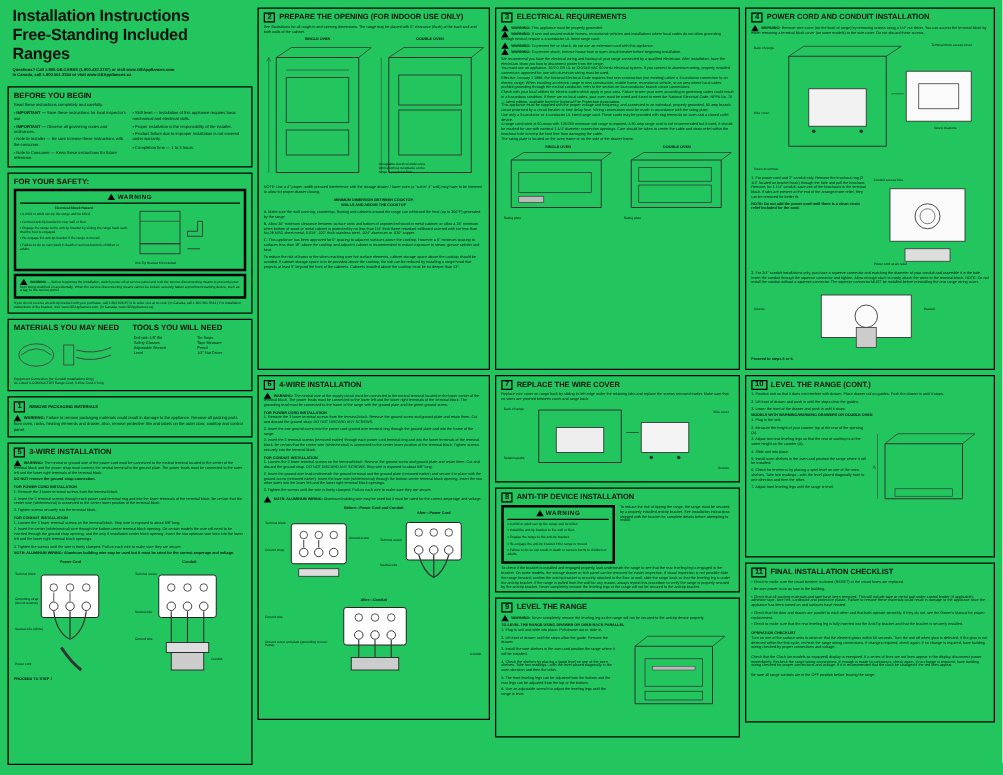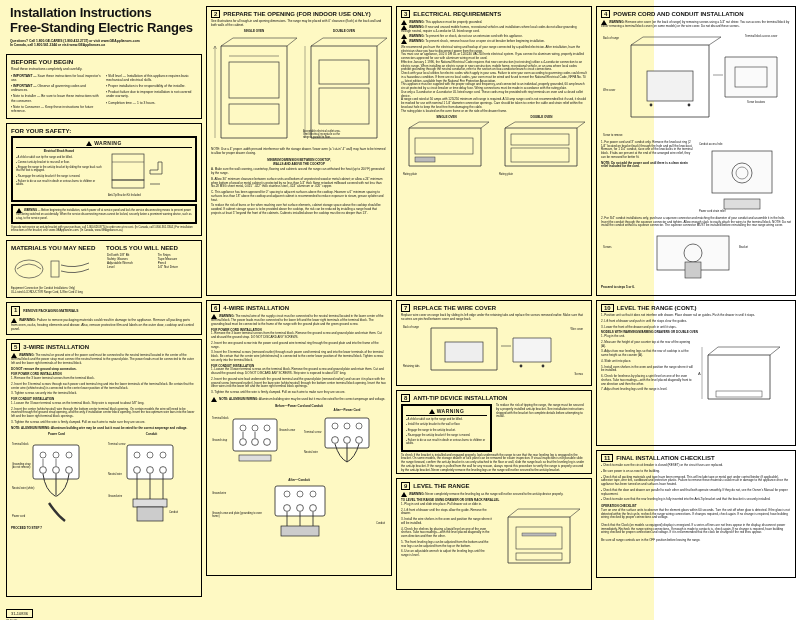--- a/index.html
+++ b/index.html
@@ -1,17 +1,17 @@
 <!DOCTYPE html>
 <html><head>
 <meta charset="utf-8">
 <style>
   html,body{margin:0;padding:0;background:#fff;}
   body{width:802px;height:620px;overflow:hidden;font-family:"Liberation Sans",sans-serif;color:#111;}
-  .page{position:relative;width:654px;height:620px;background:#fef9c3;}
+  .page{position:relative;width:802px;height:620px;background:#22c55e;}
 
   
   .col{position:absolute;top:0;}
   .c1{left:6px;width:196px;}
   .c2{left:206px;width:186px;}
   .c3{left:396px;width:196px;}
   .c4{left:596px;width:200px;}
 
   .box{border:1px solid #000;box-sizing:border-box;margin-bottom:4px;padding:3px 4px;}
   .box.nb{border:none;}
@@ -38,21 +38,21 @@
 </style>
 </head>
 <body>
 
 <div class="page">
 
   <div class="col c1">
 
     <div class="box nb" style="padding-top:6px;">
       <h1>Installation    Instructions</h1>
-      <h1>Free-Standing Electric Ranges</h1>
+      <h1>Free-Standing Included Ranges</h1>
       <div class="tiny" style="margin-top:3px;"><b>Questions? Call 1.800.GE.CARES (1.800.432.2737) or visit www.GEAppliances.com</b></div>
       <div class="tiny"><b>In Canada, call 1.800.561.3344 or visit www.GEAppliances.ca</b></div>
     </div>
 
     <div class="box">
       <h2>BEFORE YOU BEGIN</h2>
       <div class="tiny">Read these instructions completely and carefully.</div>
       <div class="row" style="margin-top:2px;">
         <div class="half tiny">
           <p>▪ <b>IMPORTANT —</b> <span>Save these instructions for local inspector's use.</span></p>

